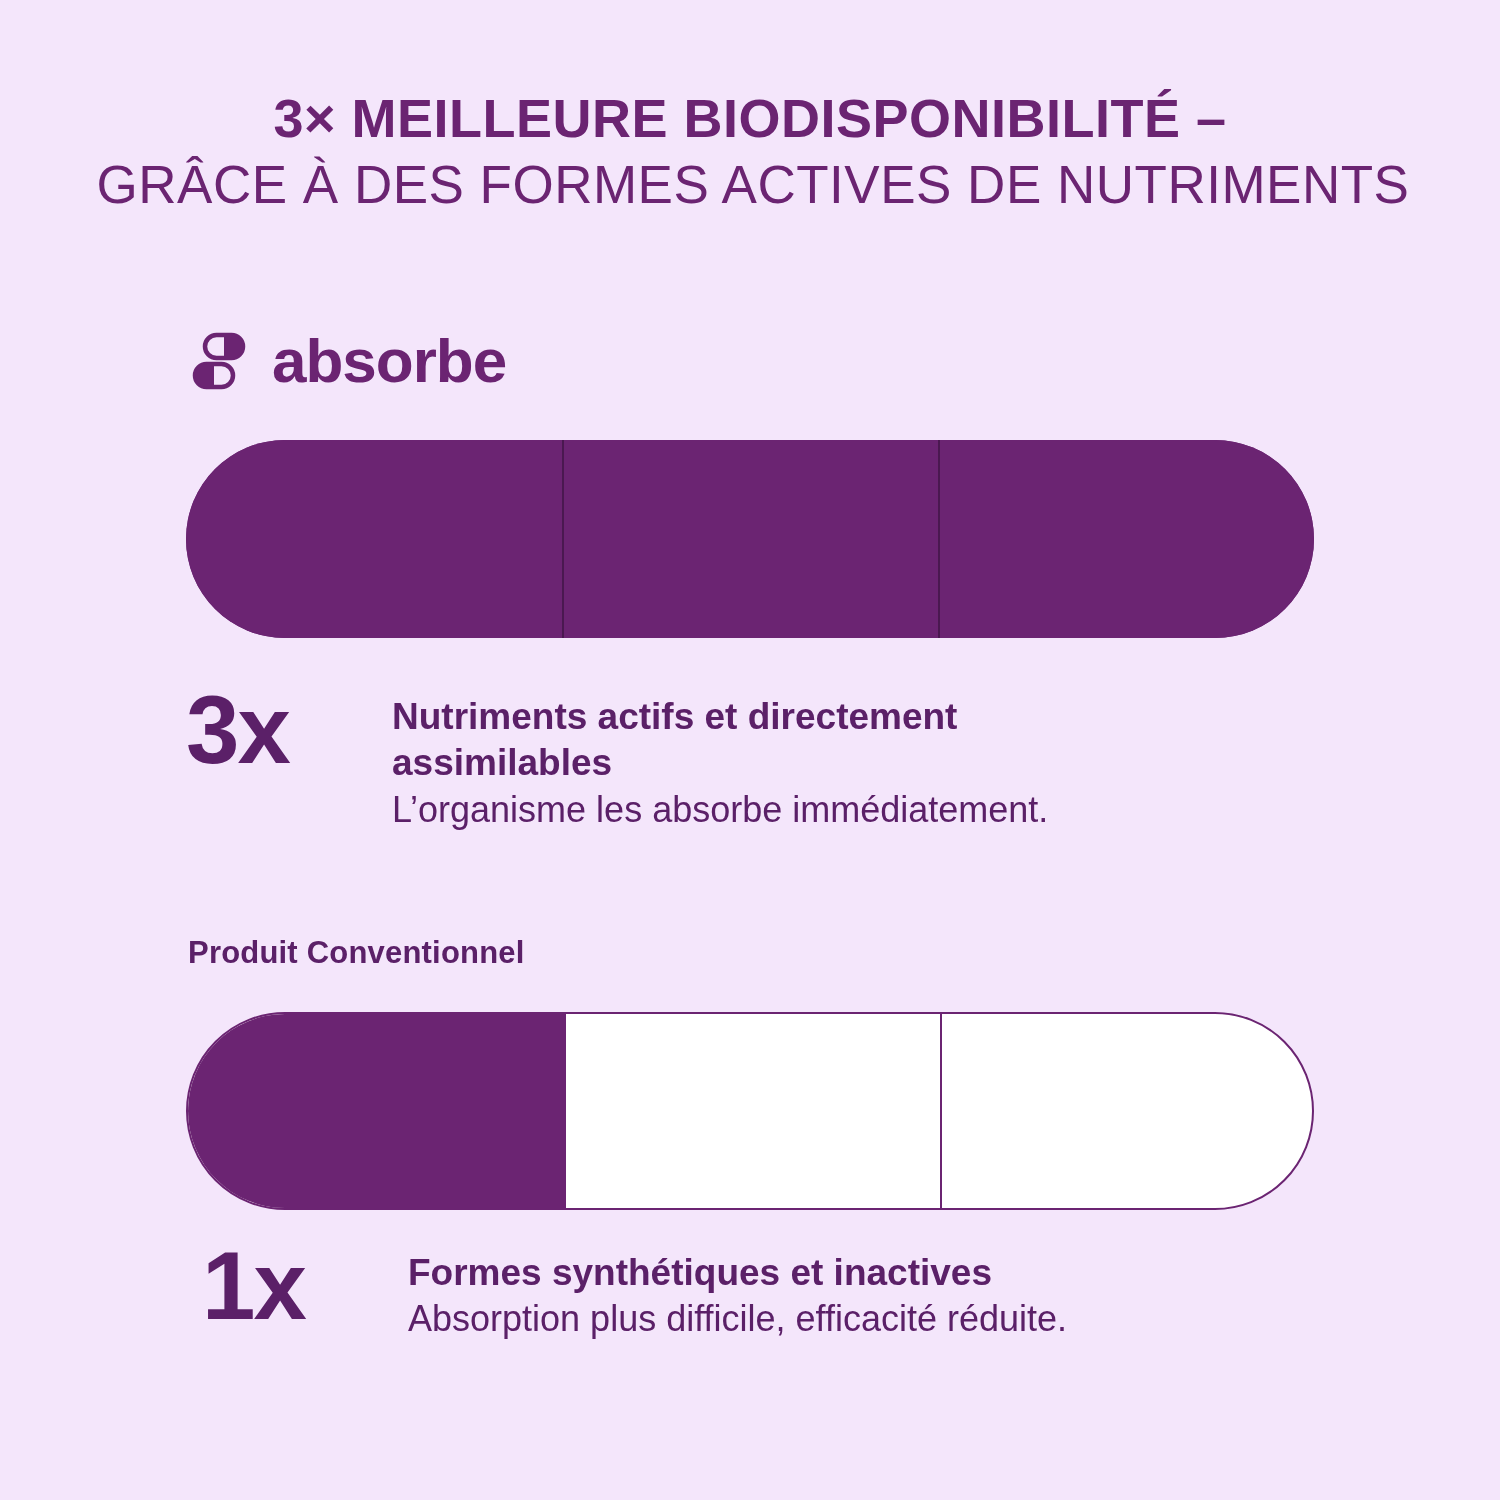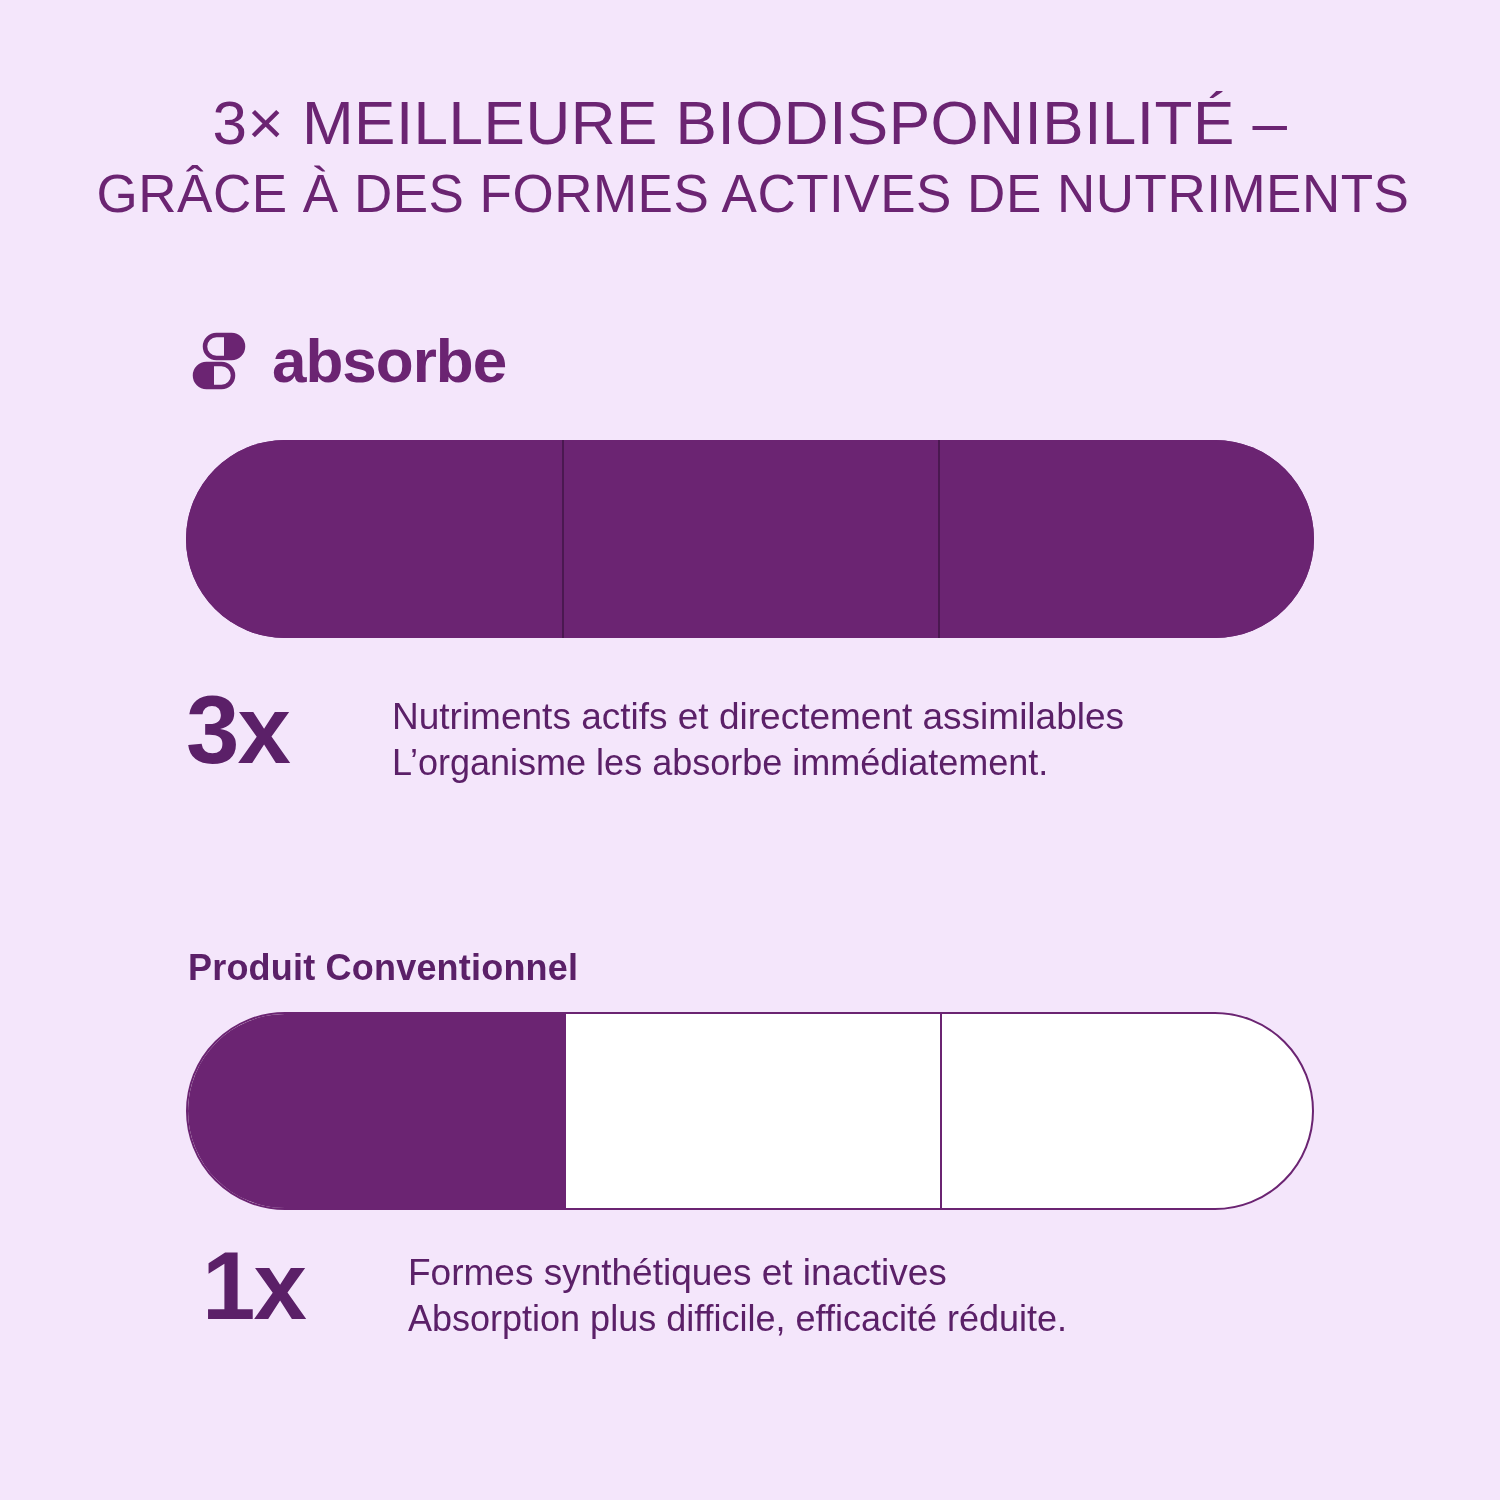--- a/index.html
+++ b/index.html
@@ -24,22 +24,22 @@
   
   .headline {
     position: absolute;
     top: 88px;
     left: 0;
     width: 1500px;
     text-align: center;
   }
   .headline .line1 {
     display: block;
-    font-size: 62px;
-    font-weight: 400;
+    font-size: 54px;
+    font-weight: 700;
     letter-spacing: 0.5px;
     line-height: 1.12;
     color: #6b2472;
   }
   .headline .line2 {
     display: block;
     font-size: 53px;
     font-weight: 400;
     letter-spacing: 0.5px;
     line-height: 1.18;
@@ -105,25 +105,24 @@
   }
   .capsule.secondary .cap-div {
     background: #6b2472;
   }
 
   
   .small-label {
     position: absolute;
     left: 188px;
     top: 935px;
-    font-size: 36px;
+    font-size: 31px;
     font-weight: 700;
     color: #5b2068;
     letter-spacing: 0.2px;
-    margin-top: 12px;
   }
 
   .legend {
     position: absolute;
     display: flex;
     align-items: flex-start;
     gap: 26px;
   }
   .legend.first { top: 684px; left: 186px; }
   .legend.second { top: 1240px; left: 202px; }
@@ -134,21 +133,21 @@
     line-height: 0.95;
     color: #5b2068;
     width: 180px;
     letter-spacing: -2px;
   }
   .legend-text {
     padding-top: 10px;
   }
   .legend-title {
     font-size: 37px;
-    font-weight: 400;
+    font-weight: 700;
     line-height: 1.25;
     color: #5b2068;
     max-width: 780px;
   }
   .legend-sub {
     font-size: 36px;
     font-weight: 400;
     line-height: 1.3;
     color: #5b2068;
     margin-top: 0;

